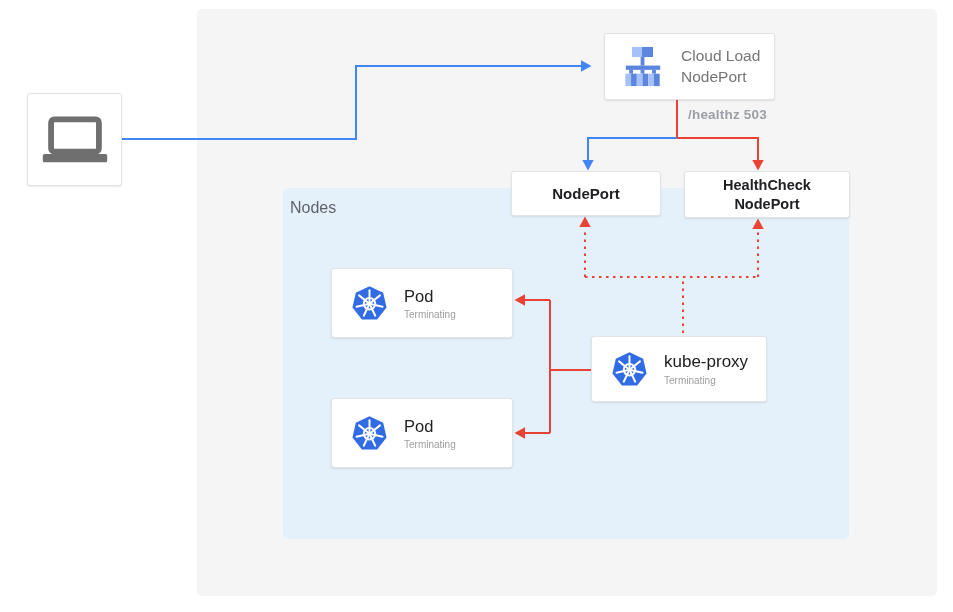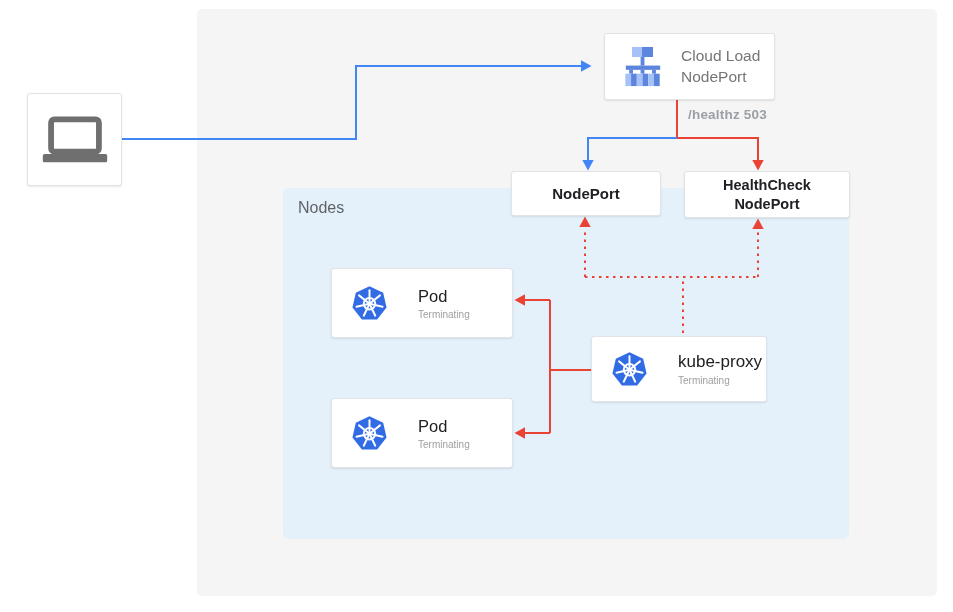--- a/index.html
+++ b/index.html
@@ -11,21 +11,21 @@
   }
   *{margin:0;padding:0;box-sizing:border-box;}
   html,body{background:#fff;}
   body{font-family:"Liberation Sans","DejaVu Sans",sans-serif;}
   .canvas{position:relative;width:953px;height:612px;background:#fff;overflow:hidden;}
 
   .outer-panel{position:absolute;left:197px;top:9px;width:740px;height:587px;
     background:var(--panel-bg);border-radius:5px;z-index:0;}
   .nodes-panel{position:absolute;left:283px;top:188px;width:566px;height:351px;
     background:var(--nodes-bg);border-radius:6px;z-index:1;}
-  .nodes-label{position:absolute;left:15px;top:11px;font-size:16px;color:var(--nodes-label);}
+  .nodes-label{position:absolute;left:7px;top:11px;font-size:16px;color:var(--nodes-label);}
 
   svg.connectors{position:absolute;left:0;top:0;width:953px;height:612px;z-index:2;pointer-events:none;}
   .ln{fill:none;stroke-width:2px;}
   .ln-blue{stroke:var(--blue);}
   .ln-red{stroke:var(--red);}
   .ln-dotted{stroke-dasharray:2.5 4.5;}
   .ah-blue{fill:var(--blue);}
   .ah-red{fill:var(--red);}
 
   .box{position:absolute;background:#fff;border:1px solid var(--box-border);
@@ -39,21 +39,21 @@
   .clb-text{font-size:15.5px;line-height:1.35;color:var(--text-gray);}
 
   .healthz{position:absolute;left:688px;top:107px;font-size:13.5px;font-weight:700;
     color:var(--healthz-gray);z-index:3;letter-spacing:.2px;}
 
   .port-box{display:flex;align-items:center;justify-content:center;text-align:center;
     font-weight:700;color:#202124;}
   .nodeport-box{left:511px;top:171px;width:150px;height:45px;font-size:15px;}
   .hc-box{left:684px;top:171px;width:166px;height:47px;font-size:14.5px;line-height:1.3;}
 
-  .res-box{padding-left:19px;gap:30px;}
+  .res-box{padding-left:19px;gap:16px;}
   .pod1-box{left:331px;top:268px;width:182px;height:70px;}
   .pod2-box{left:331px;top:398px;width:182px;height:70px;}
   .kp-box{left:591px;top:336px;width:176px;height:66px;}
   .res-title{font-size:16.5px;color:var(--text-dark);}
   .kp-box .res-title{font-size:17px;}
   .res-sub{font-size:10px;color:var(--text-light);margin-top:3px;}
 
   .k8s-hept{fill:var(--k8s-blue);}
   .k8s-wheel{stroke:#fff;stroke-width:1.9px;fill:none;stroke-linecap:round;}
   .k8s-hub{fill:#fff;}

